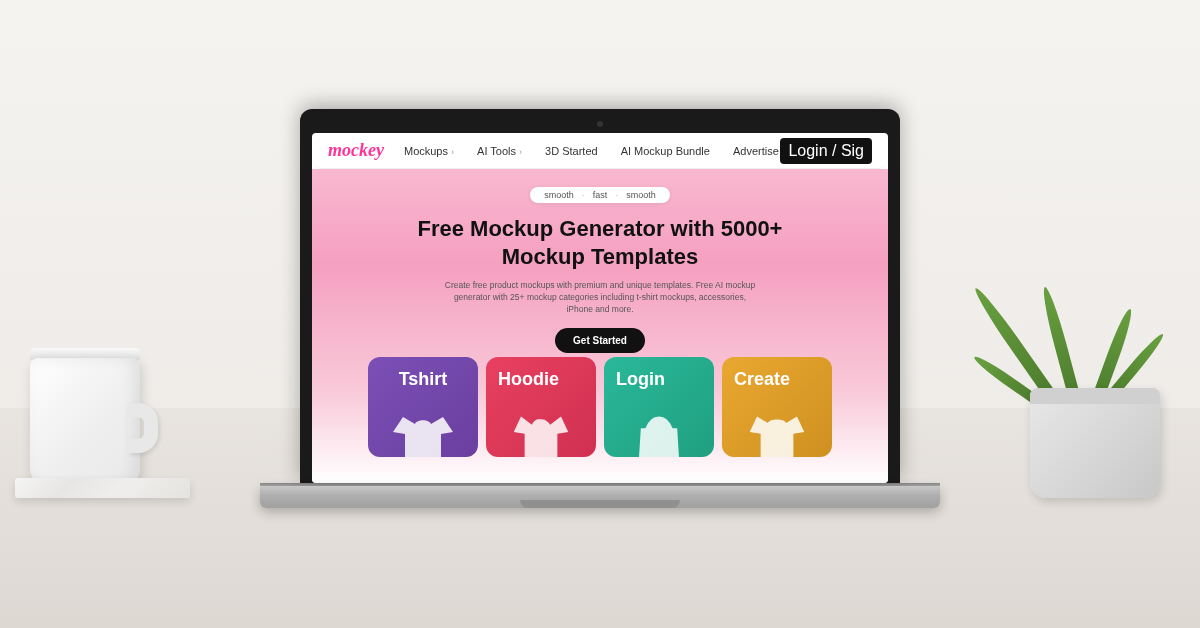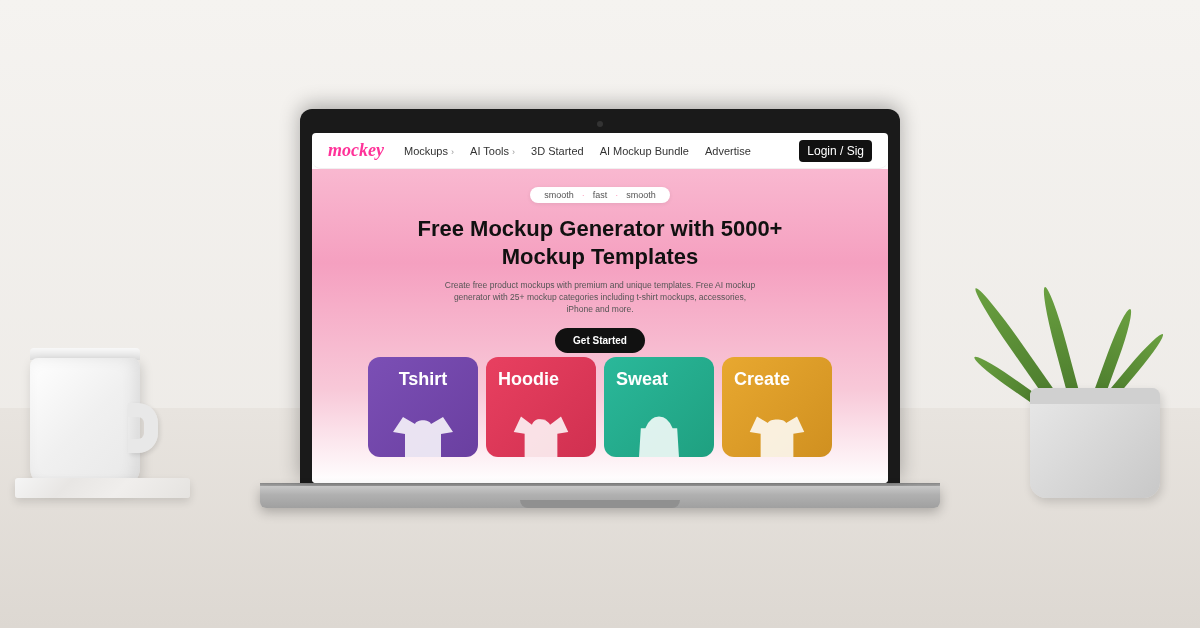--- a/index.html
+++ b/index.html
@@ -248,37 +248,37 @@
     .nav-logo {
       font-family: Georgia, serif;
       font-size: 18px;
       font-weight: bold;
       color: #ff3399;
       margin-right: 20px;
       font-style: italic;
     }
     .nav-links {
       display: flex;
-      gap: 16px;
+      gap: 23px;
       align-items: center;
       font-size: 11px;
       color: #333;
       flex: 1;
     }
     .nav-links a {
       text-decoration: none;
       color: #333;
       font-size: 11px;
     }
     .nav-arrow {
       font-size: 9px;
       color: #999;
     }
     .nav-login {
-      font-size: 12px;
+      font-size: 16px;
       background: #111;
       color: #fff;
       padding: 4px 8px;
       border-radius: 4px;
     }
 
     
     .hero {
       background: linear-gradient(to bottom, #f9b8d0 0%, #f5a0c0 30%, #f8c8d8 70%, #fff 100%);
       flex: 1;
@@ -440,21 +440,21 @@
 
               <div class="card card-hoodie">
                 <span class="card-label">Hoodie</span>
                 <svg class="tshirt-icon" viewBox="0 0 60 55" fill="white" opacity="0.6">
                   <path d="M8,5 L0,22 L12,24 L12,50 L48,50 L48,24 L60,22 L52,5 L40,14 C38,9 30,8 28,8 C26,8 22,9 20,14 Z"></path>
                   <rect x="24" y="8" width="12" height="8" rx="3" fill="white" opacity="0.5"></rect>
                 </svg>
               </div>
 
               <div class="card card-tote">
-                <span class="card-label">Sweat</span>
+                <span class="card-label">Login</span>
                 <svg class="tshirt-icon" viewBox="0 0 60 55" fill="white" opacity="0.6">
                   <path d="M15,18 Q20,5 30,5 Q40,5 45,18 L50,18 L52,50 L8,50 L10,18 Z"></path>
                   <path d="M22,18 Q22,10 30,10 Q38,10 38,18" fill="none" stroke="white" stroke-width="4" opacity="0.8"></path>
                 </svg>
               </div>
 
               <div class="card card-sweat">
                 <span class="card-label">Create</span>
                 <svg class="tshirt-icon" viewBox="0 0 60 55" fill="white" opacity="0.6">
                   <path d="M8,5 L0,22 L12,24 L12,50 L48,50 L48,24 L60,22 L52,5 L40,12 C38,7 22,7 20,12 Z"></path>

